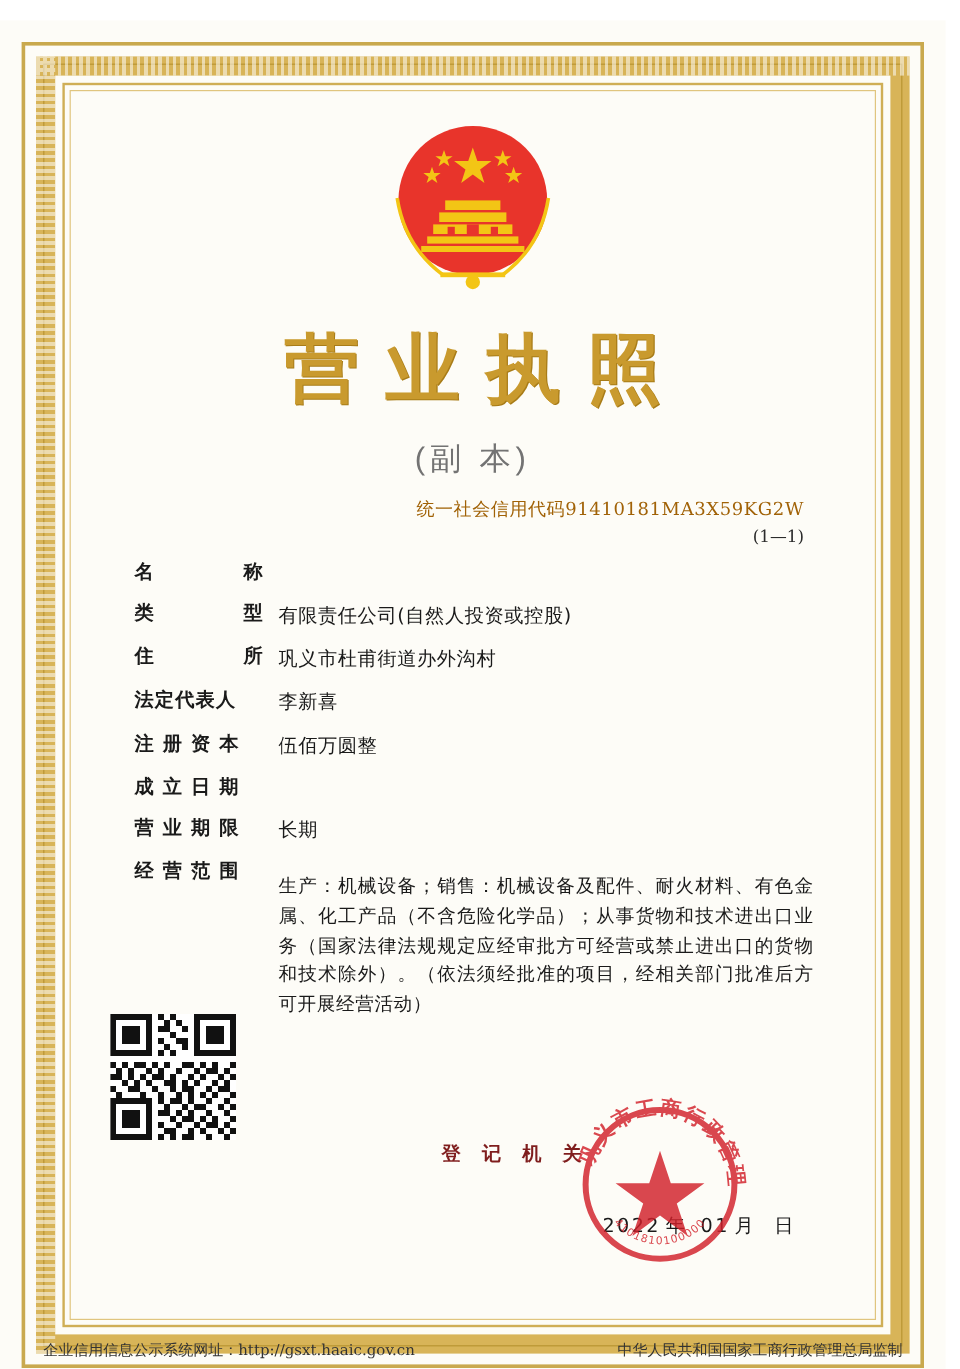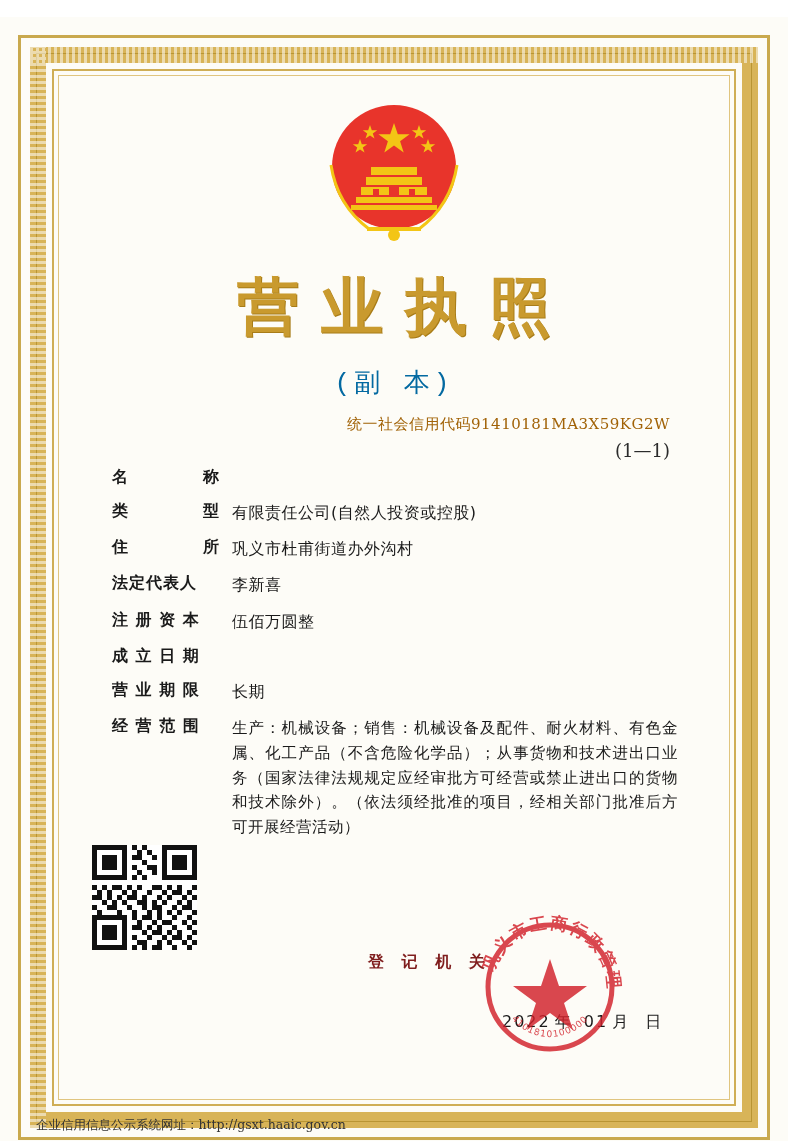--- a/index.html
+++ b/index.html
@@ -92,40 +92,40 @@
     letter-spacing: 22px;
     text-indent: 22px;
     color: #c99a2e;
     text-shadow: 1px 1px 0 #a87c18;
   }
   .sub-title {
     position: absolute;
     top: 348px;
     left: 0; right: 0;
     text-align: center;
-    font-family: Liberation Mono, monospace;
+    font-family: Liberation Sans, sans-serif;
     font-size: 26px;
-    color: #0369a1;
+    color: #737373;
     letter-spacing: 4px;
   }
 
   .credit-code {
     position: absolute;
     right: 118px;
     top: 398px;
     font-size: 15px;
     color: #a16207;
     font-family: "DejaVu Serif", serif;
     letter-spacing: .5px;
   }
   .serial {
     position: absolute;
     right: 118px;
     top: 423px;
-    font-size: 18px;
+    font-size: 14px;
     color: #2b2b2b;
     font-family: "DejaVu Serif", serif;
   }
 
   
   .fields {
     position: absolute;
     left: 112px;
     top: 450px;
     right: 110px;
@@ -155,20 +155,21 @@
     font-family: "DejaVu Sans", sans-serif;
     font-size: 16px;
     color: #1a1a1a;
     line-height: 1.45;
     letter-spacing: .5px;
   }
   .field-row.scope .field-value {
     font-size: 15.5px;
     line-height: 1.6;
     text-align: justify;
+    margin-top: 10px;
   }
 
   
   .qr {
     position: absolute;
     left: 92px;
     top: 828px;
     width: 105px;
     height: 105px;
   }
@@ -460,14 +461,15 @@
       <text font-family="'DejaVu Sans', sans-serif" font-size="17" font-weight="bold" fill="#d2202a" letter-spacing="2">
         <textPath href="#sealArc" startOffset="8%">巩义市工商行政管理局</textPath>
       </text>
       <text font-family="'DejaVu Sans', sans-serif" font-size="9" fill="#d2202a" letter-spacing="1">
         <textPath href="#sealArcBottom" startOffset="22%">4101810100000</textPath>
       </text>
     </svg>
   </div>
 
   <div class="footer-left">企业信用信息公示系统网址：http://gsxt.haaic.gov.cn</div>
+  <div class="footer-right">中华人民共和国国家工商行政管理总局监制</div>
 
 </div>
 
 </body></html>

